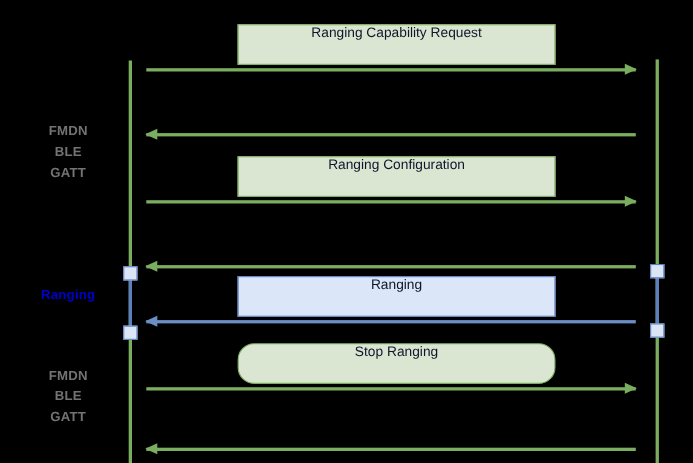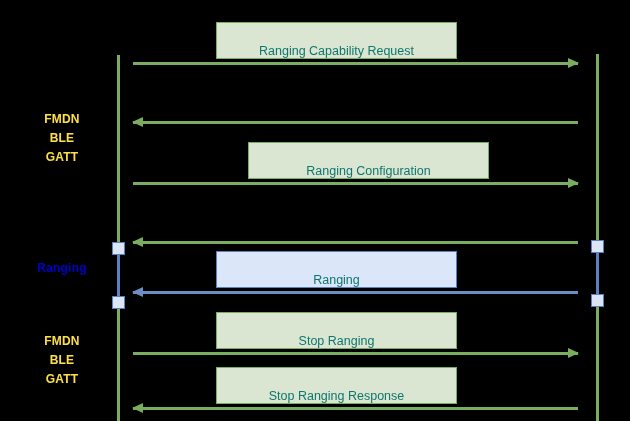--- a/index.html
+++ b/index.html
@@ -34,35 +34,35 @@
   
   .phase-label{
     position:absolute;
     width:96px;
     text-align:center;
     font-size:12px;
     font-weight:bold;
     line-height:19px;
     letter-spacing:.2px;
   }
-  .phase-green{color:#fde047;}
+  .phase-green{color:#737373;}
   .phase-blue{color:#0000cd;}
 
   
   .msg-box{
     position:absolute;
     left:216px;
-    width:241px;
+    width:289px;
     height:37px;
     box-sizing:border-box;
     display:flex;
-    align-items:flex-end;
+    align-items:flex-start;
     justify-content:center;
     font-size:12.5px;
-    color:#0f766e;
+    color:#0f172a;
   }
   .msg-box.green{
     background:#dbe6d2;
     border:1px solid #7aad5f;
   }
   .msg-box.blue{
     background:#dbe6f8;
     border:1px solid #5b7fbf;
   }
 
@@ -135,50 +135,47 @@
   <div class="arrow green right" style="left:133px;top:58px;width:445px;">
     <div class="shaft"></div>
     <div class="head"></div>
   </div>
 
   <div class="arrow green left" style="left:133px;top:117px;width:445px;">
     <div class="shaft"></div>
     <div class="head"></div>
   </div>
 
-  <div class="msg-box green" style="top:142px;margin-left:32px;">
+  <div class="msg-box green" style="top:142px;">
     <span>Ranging Configuration</span>
   </div>
   <div class="arrow green right" style="left:133px;top:178px;width:445px;">
     <div class="shaft"></div>
     <div class="head"></div>
   </div>
 
   <div class="arrow green left" style="left:133px;top:237px;width:445px;">
     <div class="shaft"></div>
     <div class="head"></div>
   </div>
 
   <div class="msg-box blue" style="top:251px;">
     <span>Ranging</span>
   </div>
   <div class="arrow blue left" style="left:133px;top:287px;width:445px;">
     <div class="shaft"></div>
     <div class="head"></div>
   </div>
 
-  <div class="msg-box green" style="top:312px;">
+  <div class="msg-box green" style="top:312px;border-radius:15px;">
     <span>Stop Ranging</span>
   </div>
   <div class="arrow green right" style="left:133px;top:348px;width:445px;">
     <div class="shaft"></div>
     <div class="head"></div>
   </div>
 
-  <div class="msg-box green" style="top:367px;">
-    <span>Stop Ranging Response</span>
-  </div>
   <div class="arrow green left" style="left:133px;top:403px;width:445px;">
     <div class="shaft"></div>
     <div class="head"></div>
   </div>
 
 </div>
 
 </body></html>

